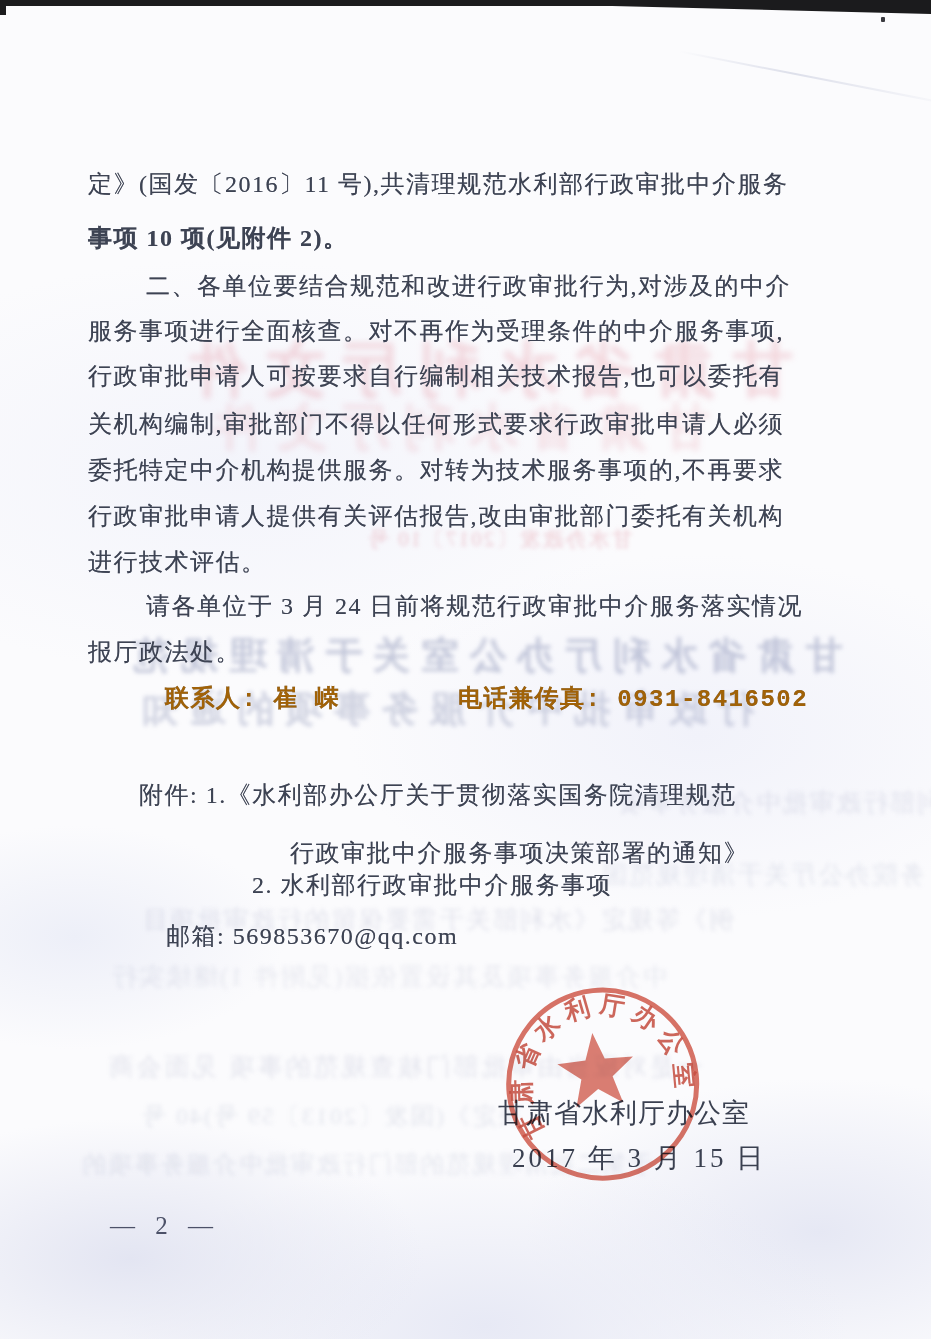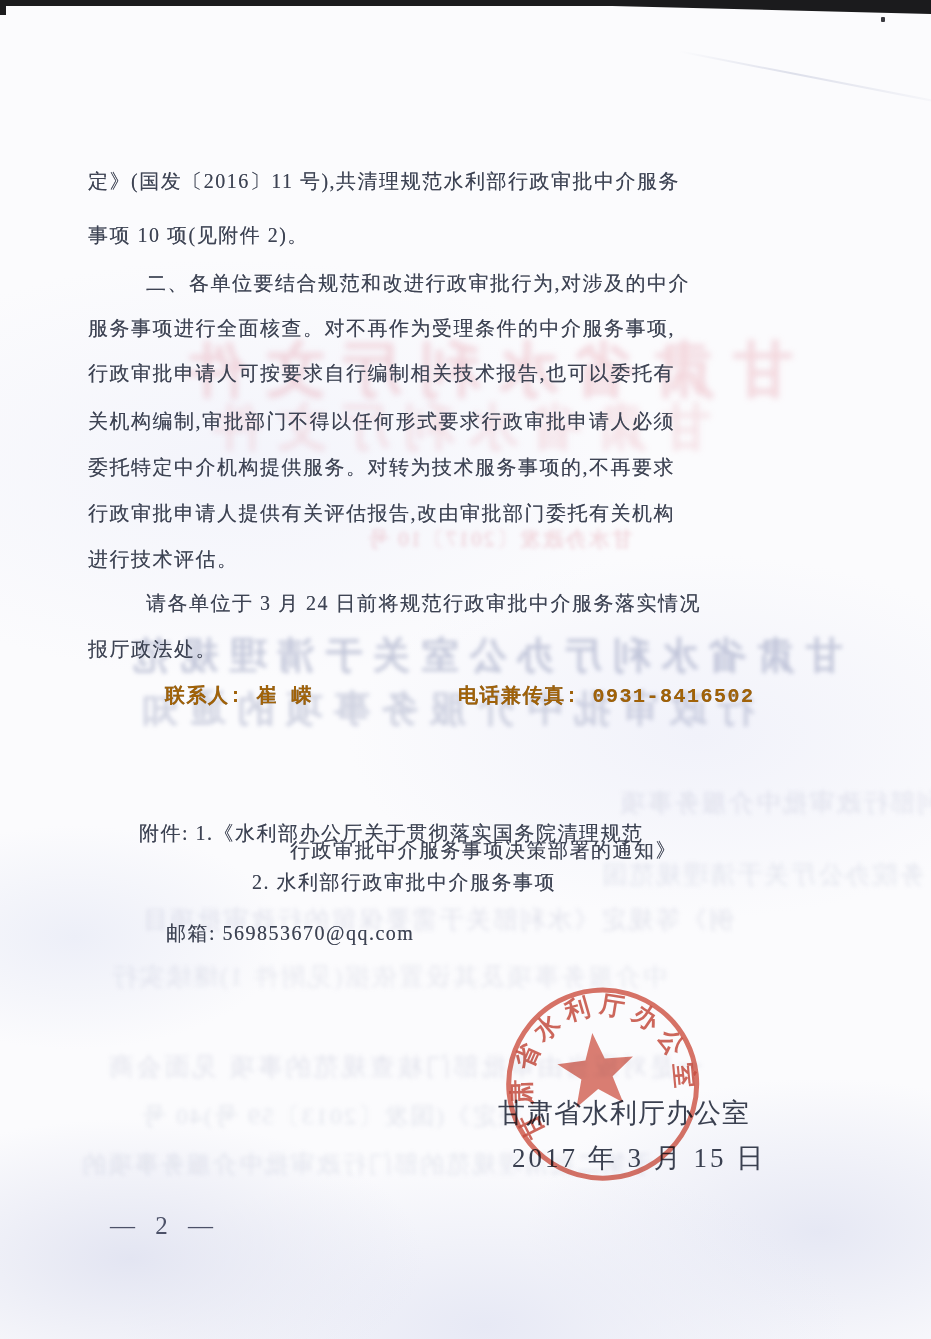--- a/index.html
+++ b/index.html
@@ -10,21 +10,21 @@
       radial-gradient(420px 200px at 14% 94%, #e3e5f2 0%, rgba(227,229,242,0) 70%),
       radial-gradient(520px 240px at 52% 99%, #e7e9f5 0%, rgba(231,233,245,0) 70%),
       radial-gradient(420px 220px at 88% 92%, #e6e8f4 0%, rgba(230,232,244,0) 70%),
       radial-gradient(600px 300px at 25% 35%, #f3f4fb 0%, rgba(243,244,251,0) 70%),
       radial-gradient(500px 260px at 75% 55%, #f1f2fa 0%, rgba(241,242,250,0) 70%),
       radial-gradient(300px 160px at 8% 70%, #edeff8 0%, rgba(237,239,248,0) 70%),
       #fbfbfd;
   }
   .abs{position:absolute;white-space:nowrap;}
   .bodyline{
-    left:88px;font-size:20px;letter-spacing:1.5px;color:#3d4353;
+    left:88px;font-size:24px;letter-spacing:1.5px;color:#3d4353;
     text-shadow:0 0 0.6px rgba(61,67,83,.6);
   }
   .indent{left:146px;}
   .boldline{font-weight:bold;color:#a16207;font-family:Liberation Mono, monospace;}
   .bleed{
     transform:scaleX(-1);filter:blur(2px);pointer-events:none;
     font-family:"Liberation Serif","DejaVu Serif",serif;
   }
   .scanbar{background:#1b1b1d;}
   .sig{color:#3a4050;font-size:27px;letter-spacing:1px;}
@@ -52,35 +52,35 @@
 <div class="abs bleed" style="left:130px;top:684px;font-size:37px;font-weight:bold;letter-spacing:11px;color:rgba(108,118,163,.30);">行政审批中介服务事项的通知</div>
 <div class="abs bleed" style="left:618px;top:786px;font-size:25px;letter-spacing:2px;color:rgba(128,136,170,.20);">水利部行政审批中介服务事项</div>
 <div class="abs bleed" style="left:600px;top:858px;font-size:25px;letter-spacing:2px;color:rgba(128,136,170,.18);">务院办公厅关于清理规范国</div>
 <div class="abs bleed" style="left:140px;top:903px;font-size:25px;letter-spacing:2px;color:rgba(128,136,170,.20);">例》等规定《水利部关于需要保留的行政审批项目</div>
 <div class="abs bleed" style="left:110px;top:960px;font-size:25px;letter-spacing:2px;color:rgba(128,136,170,.16);">中介服务事项及其设置依据(见附件 1)继续实行</div>
 <div class="abs bleed" style="left:105px;top:1050px;font-size:25px;letter-spacing:3px;color:rgba(128,136,170,.20);">一是对应当由审批部门核查规范的事项 见面会商</div>
 <div class="abs bleed" style="left:140px;top:1100px;font-size:24px;letter-spacing:2px;color:rgba(128,136,170,.19);">决定》(国发〔2013〕59 号)40 号</div>
 <div class="abs bleed" style="left:80px;top:1148px;font-size:24px;letter-spacing:2px;color:rgba(128,136,170,.18);">于第二批清理规范的部门行政审批中介服务事项的</div>
 
 <div class="abs bodyline" style="top:168px;">定》(国发〔2016〕11 号),共清理规范水利部行政审批中介服务</div>
-<div class="abs bodyline" style="top:222px;">事项 10 项(见附件 2)。</div>
+<div class="abs bodyline" style="top:222px;font-weight:bold;">事项 10 项(见附件 2)。</div>
 <div class="abs bodyline indent" style="top:270px;">二、各单位要结合规范和改进行政审批行为,对涉及的中介</div>
 <div class="abs bodyline" style="top:315px;">服务事项进行全面核查。对不再作为受理条件的中介服务事项,</div>
 <div class="abs bodyline" style="top:360px;">行政审批申请人可按要求自行编制相关技术报告,也可以委托有</div>
 <div class="abs bodyline" style="top:408px;">关机构编制,审批部门不得以任何形式要求行政审批申请人必须</div>
 <div class="abs bodyline" style="top:454px;">委托特定中介机构提供服务。对转为技术服务事项的,不再要求</div>
 <div class="abs bodyline" style="top:500px;">行政审批申请人提供有关评估报告,改由审批部门委托有关机构</div>
 <div class="abs bodyline" style="top:546px;">进行技术评估。</div>
 <div class="abs bodyline indent" style="top:590px;">请各单位于 3 月 24 日前将规范行政审批中介服务落实情况</div>
 <div class="abs bodyline" style="top:636px;font-family:Liberation Serif, serif;">报厅政法处。</div>
 
 <div class="abs bodyline boldline" style="left:165px;top:682px;">联系人: 崔 嵘</div>
 <div class="abs bodyline boldline" style="left:458px;top:682px;">电话兼传真: 0931-8416502</div>
 
-<div class="abs bodyline" style="left:139px;top:779px;margin-top:41px;">附件: 1.《水利部办公厅关于贯彻落实国务院清理规范</div>
+<div class="abs bodyline" style="left:139px;top:779px;">附件: 1.《水利部办公厅关于贯彻落实国务院清理规范</div>
 <div class="abs bodyline" style="left:290px;top:824px;margin-top:13px;">行政审批中介服务事项决策部署的通知》</div>
 <div class="abs bodyline" style="left:252px;top:869px;">2. 水利部行政审批中介服务事项</div>
 <div class="abs bodyline" style="left:166px;top:920px;text-align:center;">邮箱: 569853670@qq.com</div>
 
 <div class="abs sig" style="left:498px;top:1095px;">甘肃省水利厅办公室</div>
 <div class="abs sig" style="left:512px;top:1140px;letter-spacing:3px;">2017 年 3 月 15 日</div>
 
 <svg class="abs seal-svg" style="left:497px;top:980px;transform:rotate(-6deg);" width="214" height="214" viewBox="0 0 214 214">
   <circle cx="106" cy="104" r="94" fill="none" stroke="#cd4534" stroke-width="5" opacity="0.82"></circle>
   <polygon points="101,52 91.3,78.7 63,79.6 85.3,97.1 77.5,124.4 101,108.5 124.5,124.4 116.7,97.1 139,79.6 110.7,78.7" fill="#cd4534" opacity="0.75"></polygon>

